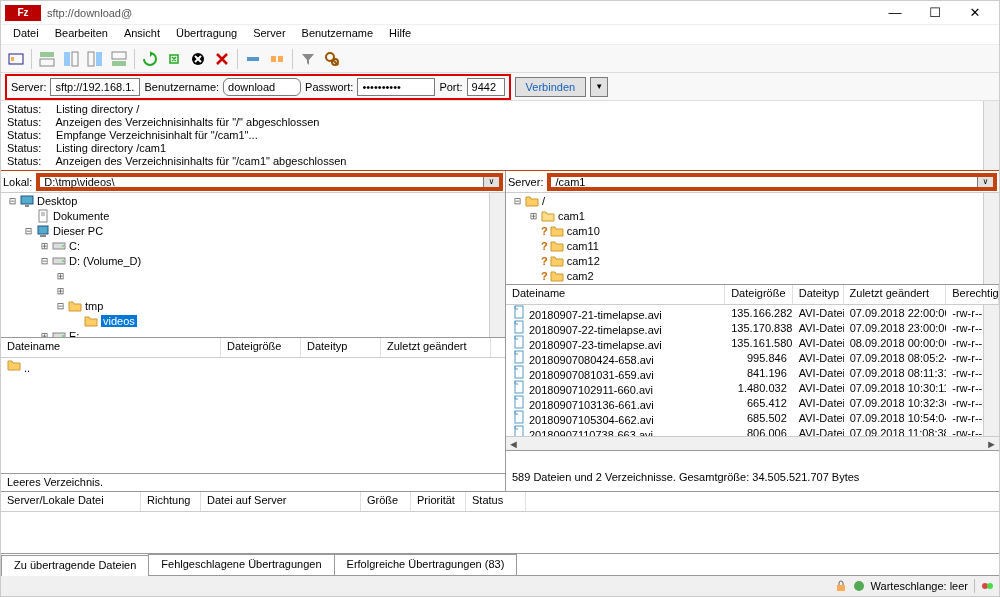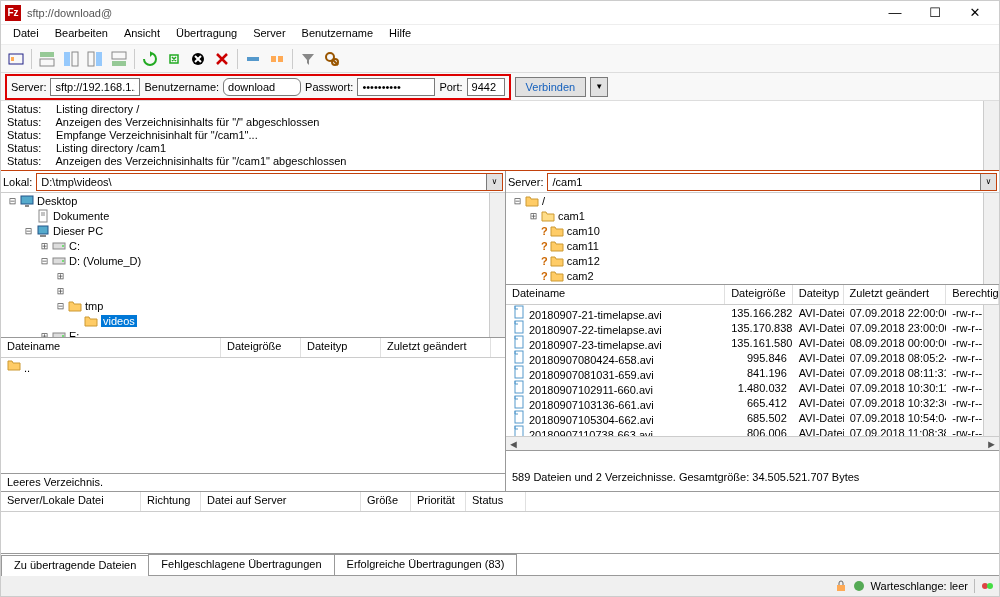--- a/index.html
+++ b/index.html
@@ -1,20 +1,20 @@
 <!DOCTYPE html>
 <html><head>
 <meta charset="utf-8">
 <style>
 * { margin: 0; padding: 0; box-sizing: border-box; font-family: "Segoe UI", Tahoma, sans-serif; font-size: 11px; }
 body { background: #fff; color: #000; overflow: hidden; }
 .window { width: 1000px; height: 597px; display: flex; flex-direction: column; border: 1px solid #ccc; }
 
 .titlebar { display: flex; align-items: center; height: 24px; background: #fff; border-bottom: 1px solid #eee; padding: 0 4px; }
-.titlebar .icon { width: 16px; height: 16px; background: #b00; color: #fff; display: flex; align-items: center; justify-content: center; font-weight: bold; font-size: 10px; margin-right: 6px; }
+.titlebar .icon { width: 36px; height: 16px; background: #b00; color: #fff; display: flex; align-items: center; justify-content: center; font-weight: bold; font-size: 10px; margin-right: 6px; }
 .titlebar .title { flex: 1; color: #555; }
 .titlebar .winbtns { display: flex; }
 .titlebar .winbtn { width: 40px; height: 22px; display: flex; align-items: center; justify-content: center; font-size: 13px; color: #000; }
 
 .menubar { display: flex; height: 20px; background: #fff; padding: 0 4px; border-bottom: 1px solid #eee; }
 .menubar .mitem { padding: 2px 8px; color: #000; }
 
 .toolbar { display: flex; align-items: center; height: 28px; background: #f8f8f8; border-bottom: 1px solid #ddd; padding: 0 4px; gap: 2px; }
 .toolbar .tbtn { width: 22px; height: 22px; display: flex; align-items: center; justify-content: center; border: 1px solid transparent; }
 .toolbar .sep { width: 1px; height: 20px; background: #ccc; margin: 0 2px; }
@@ -31,21 +31,21 @@
 .log .line .lbl { display: inline-block; width: 46px; }
 .log .scroll-right { position: absolute; right: 0; top: 0; bottom: 0; width: 16px; background: #f0f0f0; border-left: 1px solid #ccc; }
 
 .splitter-h { display: flex; flex: 1; min-height: 0; }
 .panel { display: flex; flex-direction: column; min-width: 0; }
 .panel.left { width: 505px; border-right: 1px solid #999; }
 .panel.right { flex: 1; }
 
 .pathbar { display: flex; align-items: center; height: 22px; border-bottom: 1px solid #ccc; background: #fff; padding: 0 2px; gap: 4px; }
 .pathbar label { color: #000; }
-.pathbar .combo { flex: 1; height: 18px; border: 1px solid #c2410c; background: #fff; display: flex; align-items: center; padding: 0 4px; position: relative; }
+.pathbar .combo { flex: 1; height: 18px; border: 4px solid #c2410c; background: #fff; display: flex; align-items: center; padding: 0 4px; position: relative; }
 .pathbar .combo .dd2 { position: absolute; right: 0; top: 0; bottom: 0; width: 16px; display: flex; align-items: center; justify-content: center; border-left: 1px solid #7a7a7a; background: #e1e1e1; font-size: 8px; }
 
 .tree { flex: 0 0 auto; overflow: auto; background: #fff; border-bottom: 1px solid #999; position: relative; }
 .panel.left .tree { height: 145px; }
 .panel.right .tree { height: 92px; }
 .tree .node { display: flex; align-items: center; height: 15px; white-space: nowrap; }
 .tree .exp { width: 11px; height: 11px; margin-right: 2px; display: inline-flex; align-items: center; justify-content: center; font-size: 9px; color: #555; }
 .tree .ticon { width: 14px; height: 14px; margin-right: 3px; display: inline-flex; align-items: center; justify-content: center; }
 .tree .label.sel { background: #0078d7; color: #fff; padding: 0 2px; }
 .tree .scroll-right { position: absolute; right: 0; top: 0; bottom: 0; width: 16px; background: #f0f0f0; border-left: 1px solid #ccc; }

